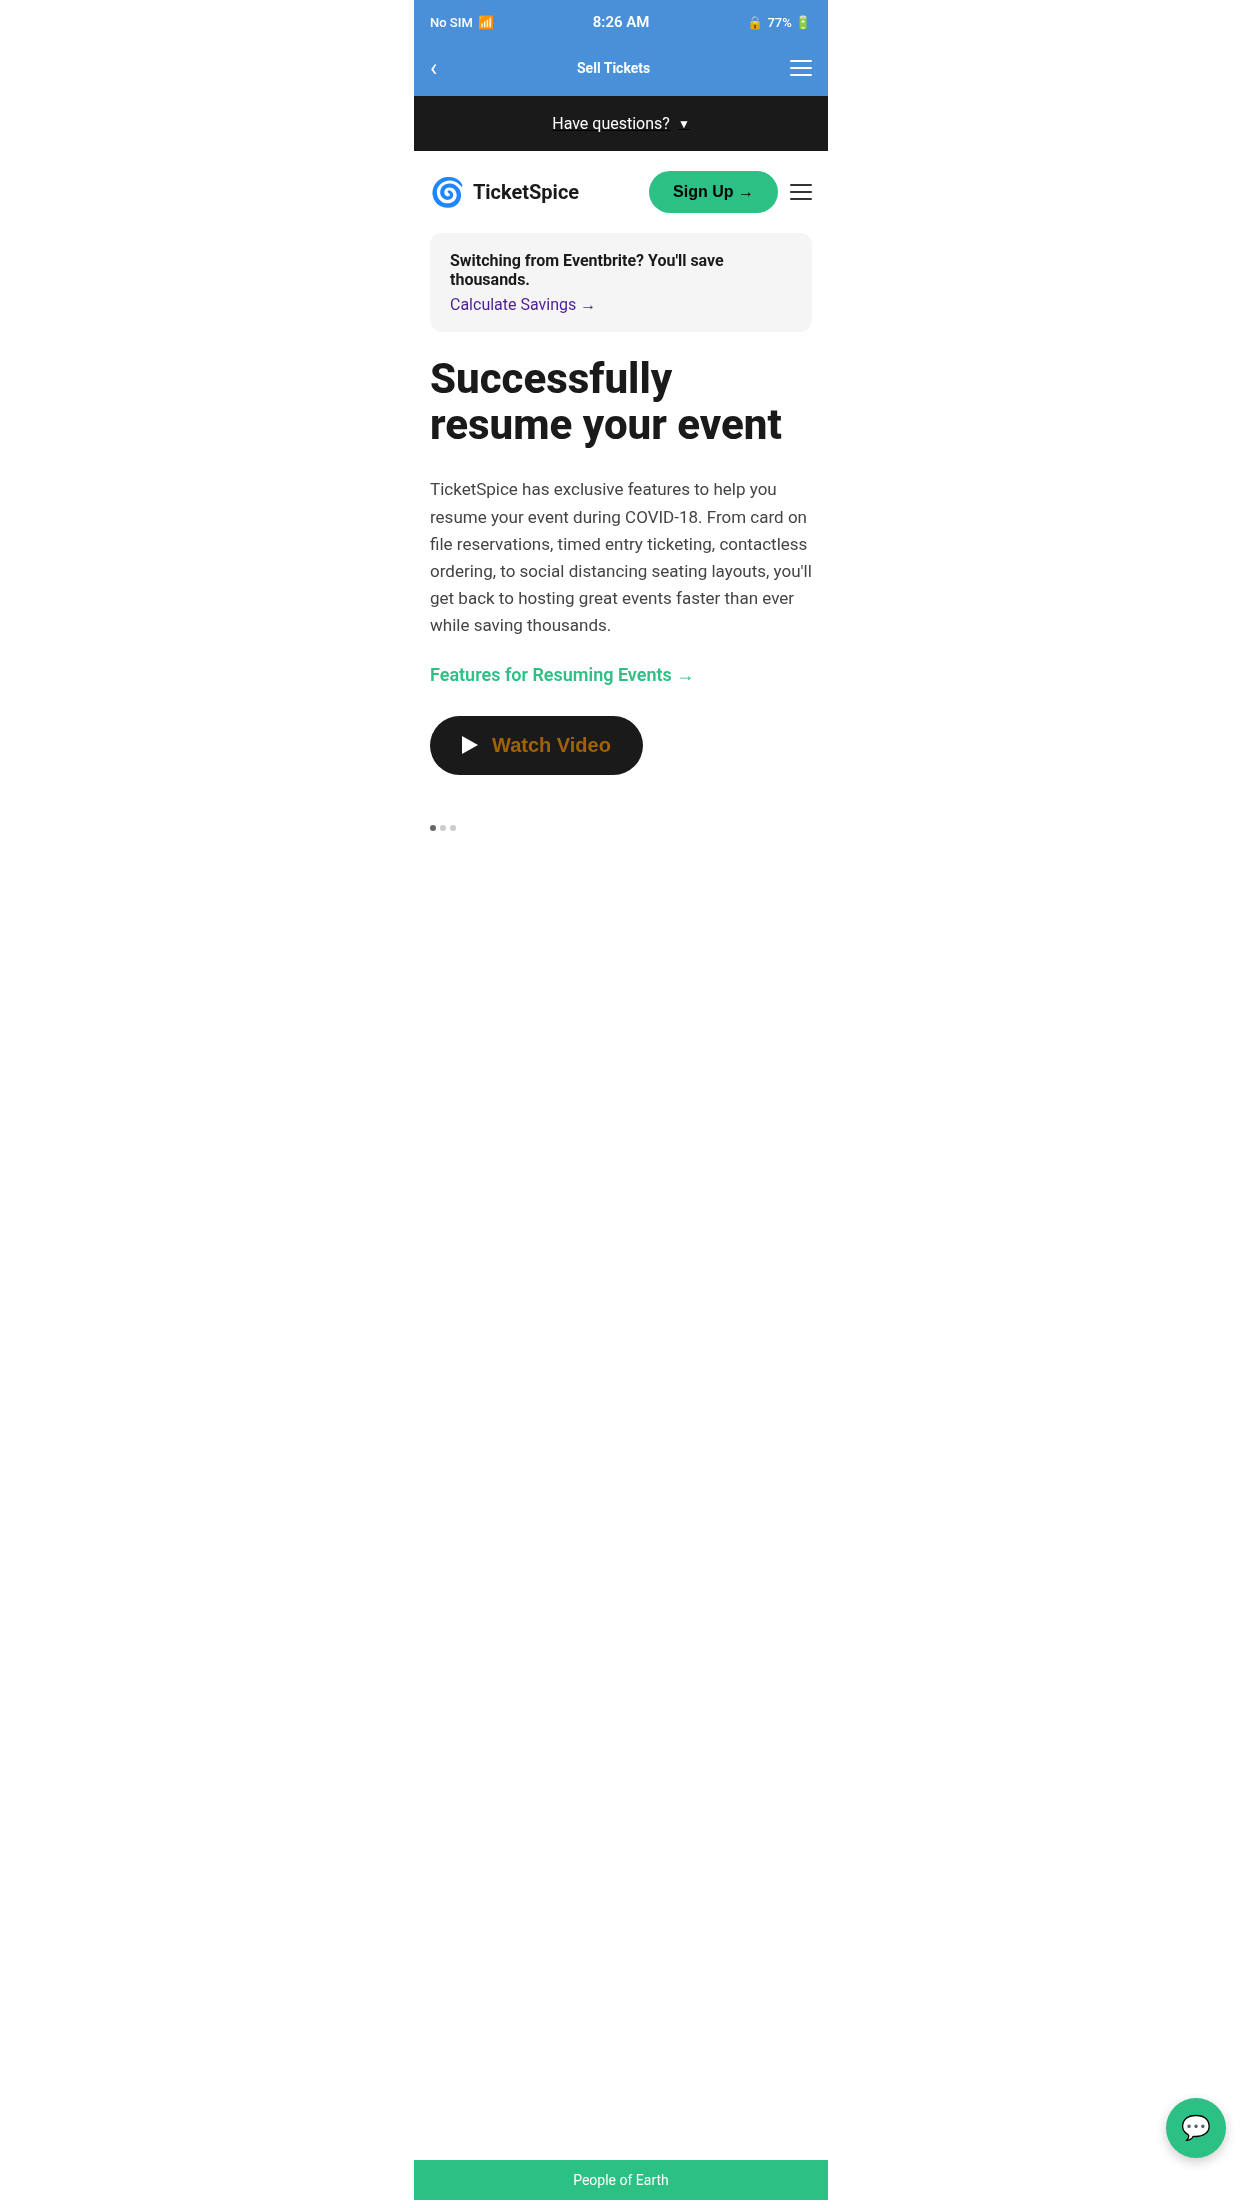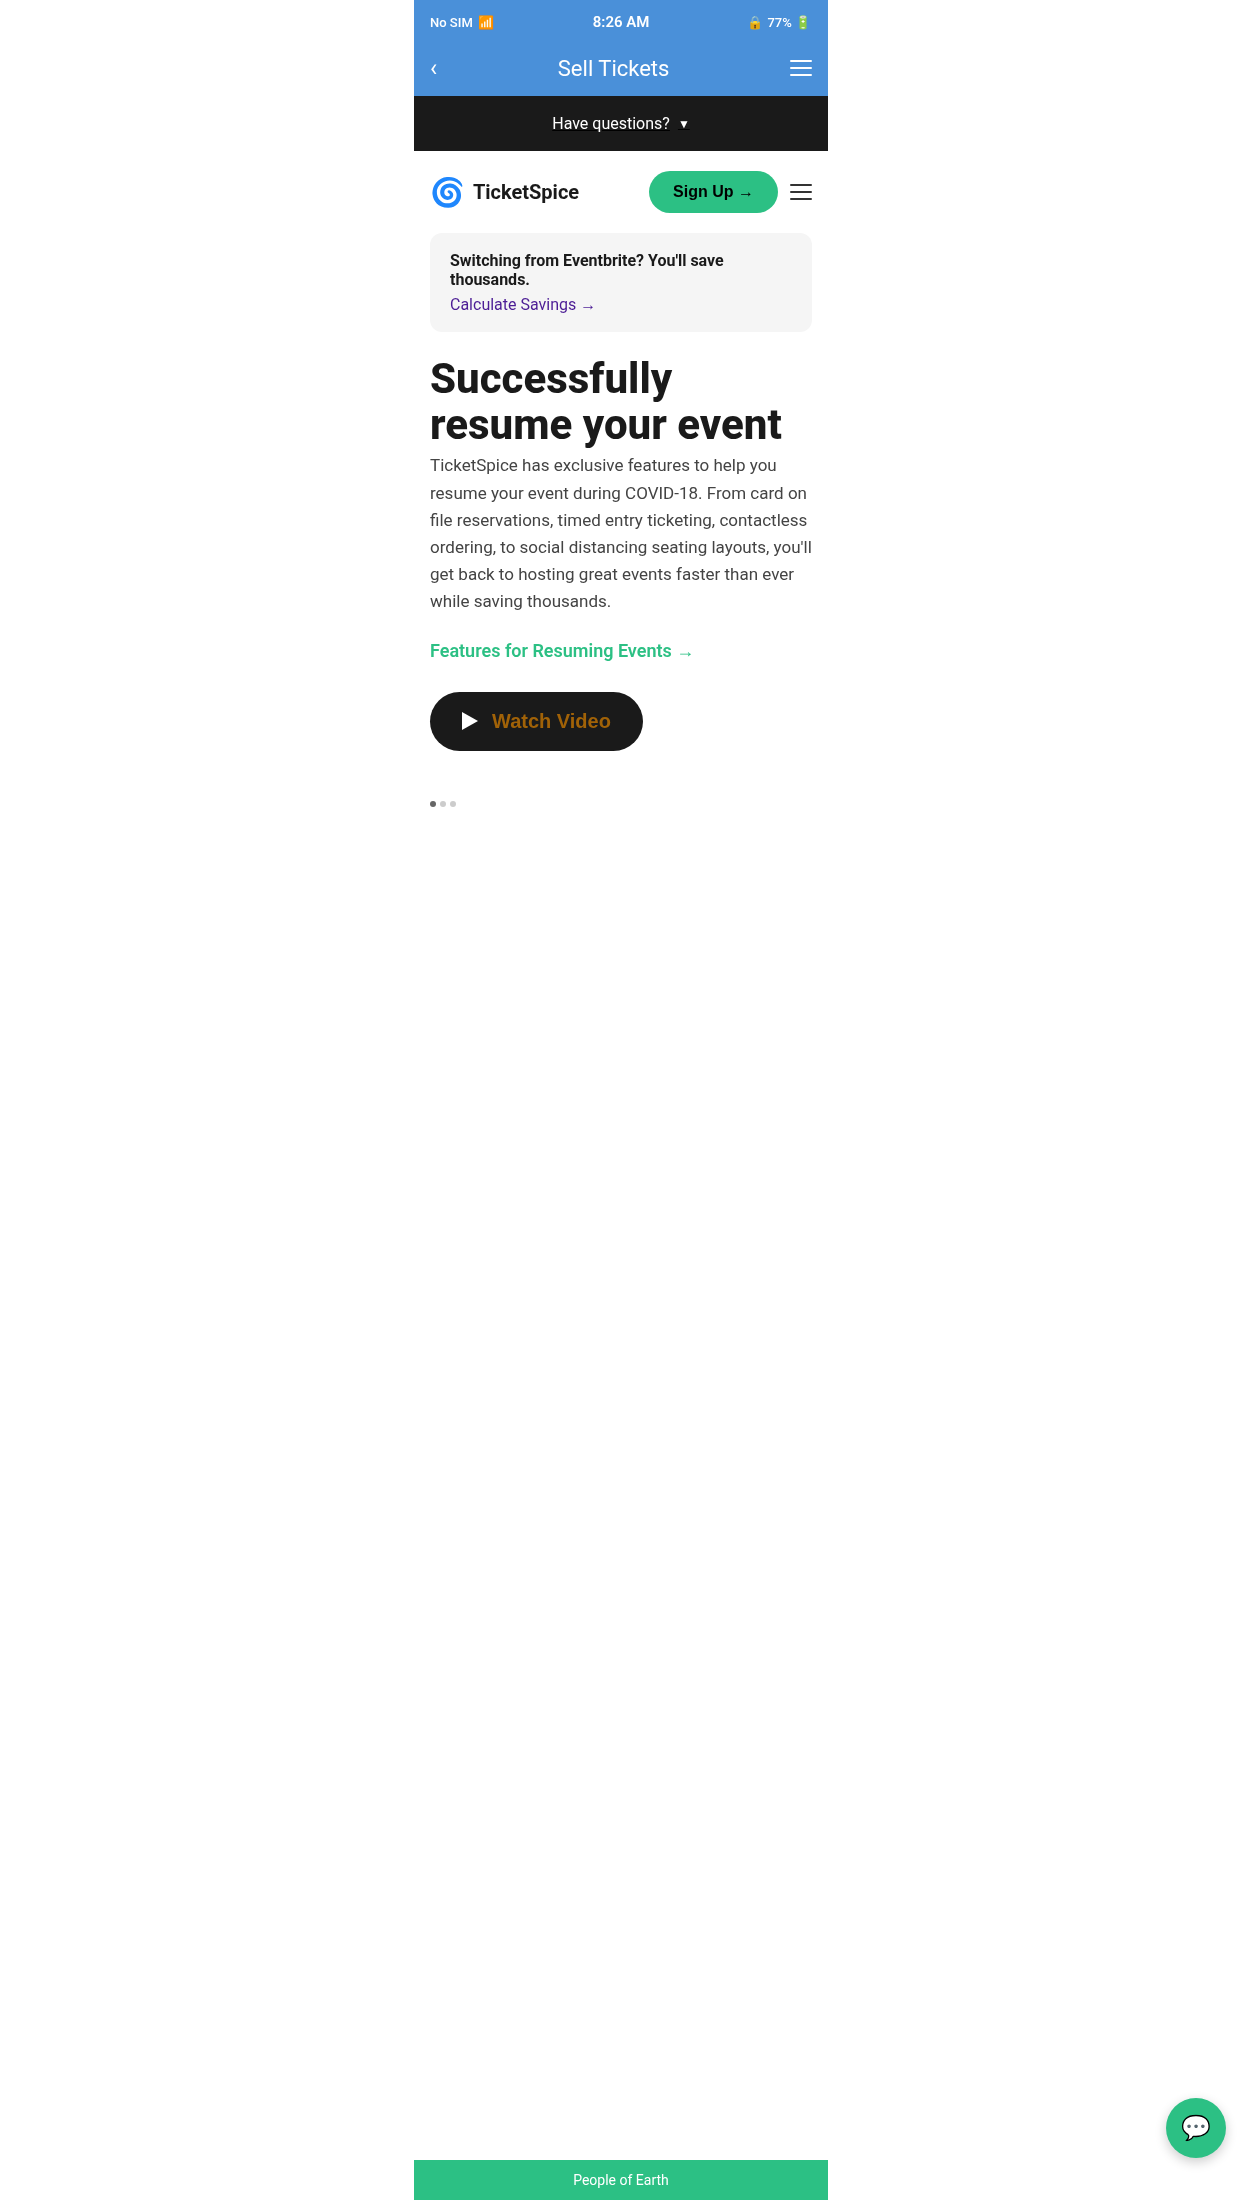--- a/index.html
+++ b/index.html
@@ -58,22 +58,22 @@
     }
 
     .nav-back {
       color: #fff;
       font-size: 24px;
       cursor: pointer;
     }
 
     .nav-title {
       color: #fff;
-      font-size: 22px;
-      font-weight: 400;
+      font-size: 14px;
+      font-weight: 700;
     }
 
     .nav-menu {
       color: #fff;
       display: flex;
       flex-direction: column;
       gap: 5px;
       cursor: pointer;
     }
 
@@ -202,21 +202,21 @@
     
     .hero-section {
       padding: 0 16px 20px;
     }
 
     .hero-title {
       font-size: 42px;
       font-weight: 800;
       color: #1a1a1a;
       line-height: 1.1;
-      margin-bottom: 4px;
+      margin-bottom: 28px;
     }
 
     .hero-description {
       font-size: 17px;
       color: #444;
       line-height: 1.6;
       margin-bottom: 24px;
     }
 
     .features-link {

